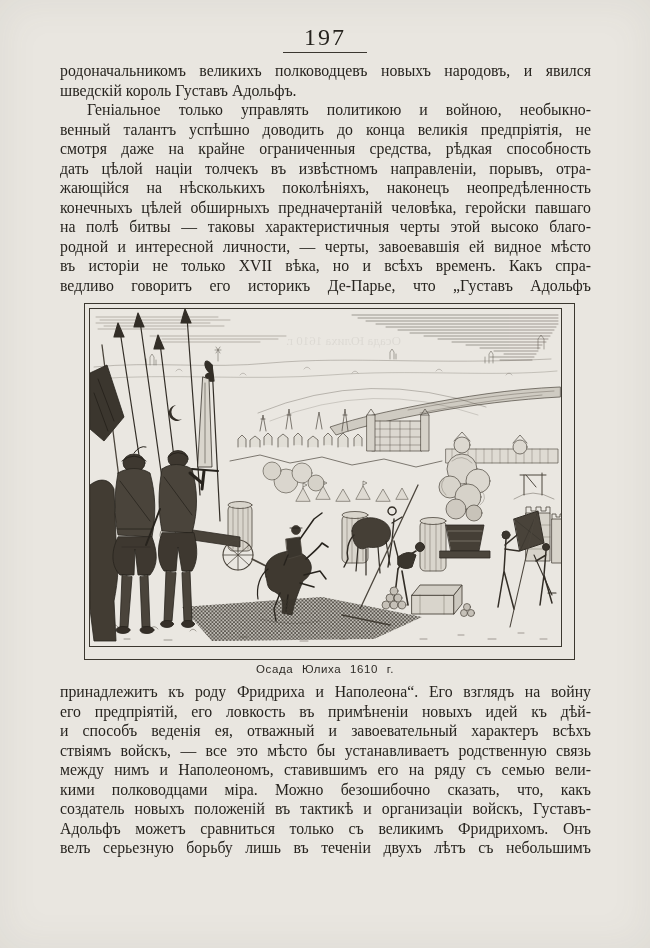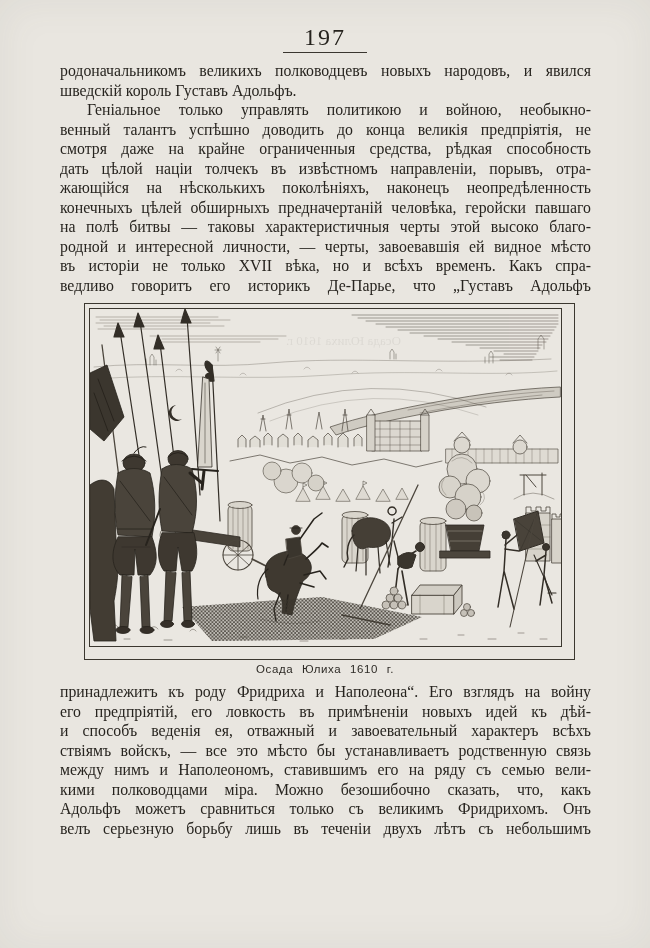--- a/index.html
+++ b/index.html
@@ -347,17 +347,18 @@
 
   <div class="caption">Осада Юлиха 1610 г.</div>
 
   <div class="textblock" id="textblock-bottom">
     <div class="tl">принадлежитъ къ роду Фридриха и Наполеона“. Его взглядъ на войну</div>
     <div class="tl">его предпріятій, его ловкость въ примѣненіи новыхъ идей къ дѣй-</div>
     <div class="tl">и способъ веденія ея, отважный и завоевательный характеръ всѣхъ</div>
     <div class="tl">ствіямъ войскъ, — все это мѣсто бы устанавливаетъ родственную связь</div>
     <div class="tl">между нимъ и Наполеономъ, ставившимъ его на ряду съ семью вели-</div>
     <div class="tl">кими полководцами міра. Можно безошибочно сказать, что, какъ</div>
+    <div class="tl">создатель новыхъ положеній въ тактикѣ и организаціи войскъ, Густавъ-</div>
     <div class="tl">Адольфъ можетъ сравниться только съ великимъ Фридрихомъ. Онъ</div>
     <div class="tl">велъ серьезную борьбу лишь въ теченіи двухъ лѣтъ съ небольшимъ</div>
   </div>
 
 </div>
 
 </body></html>

